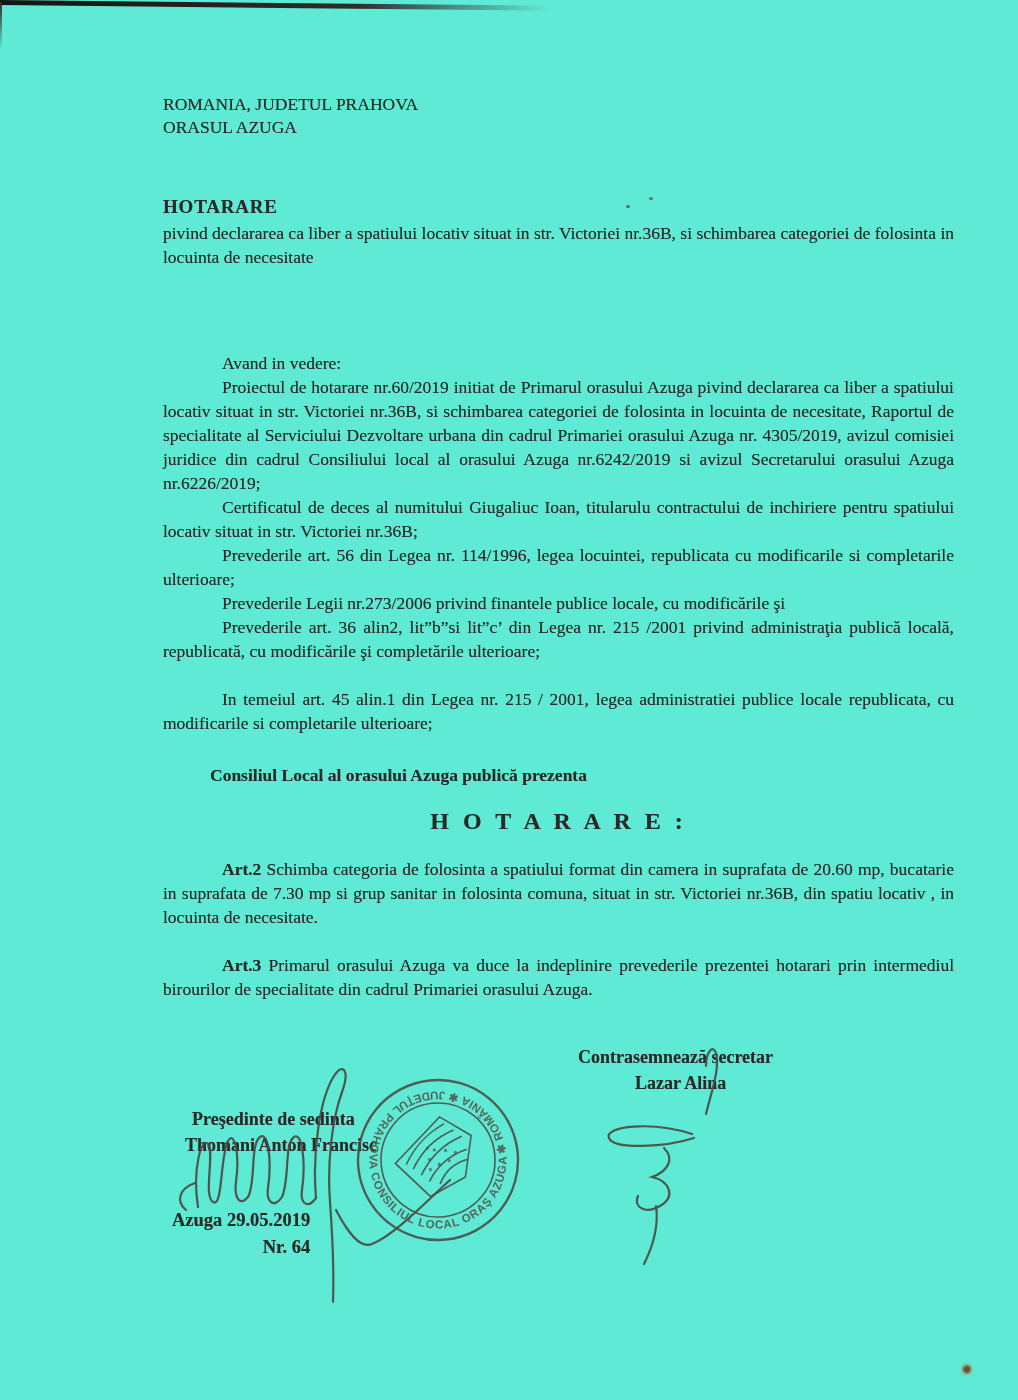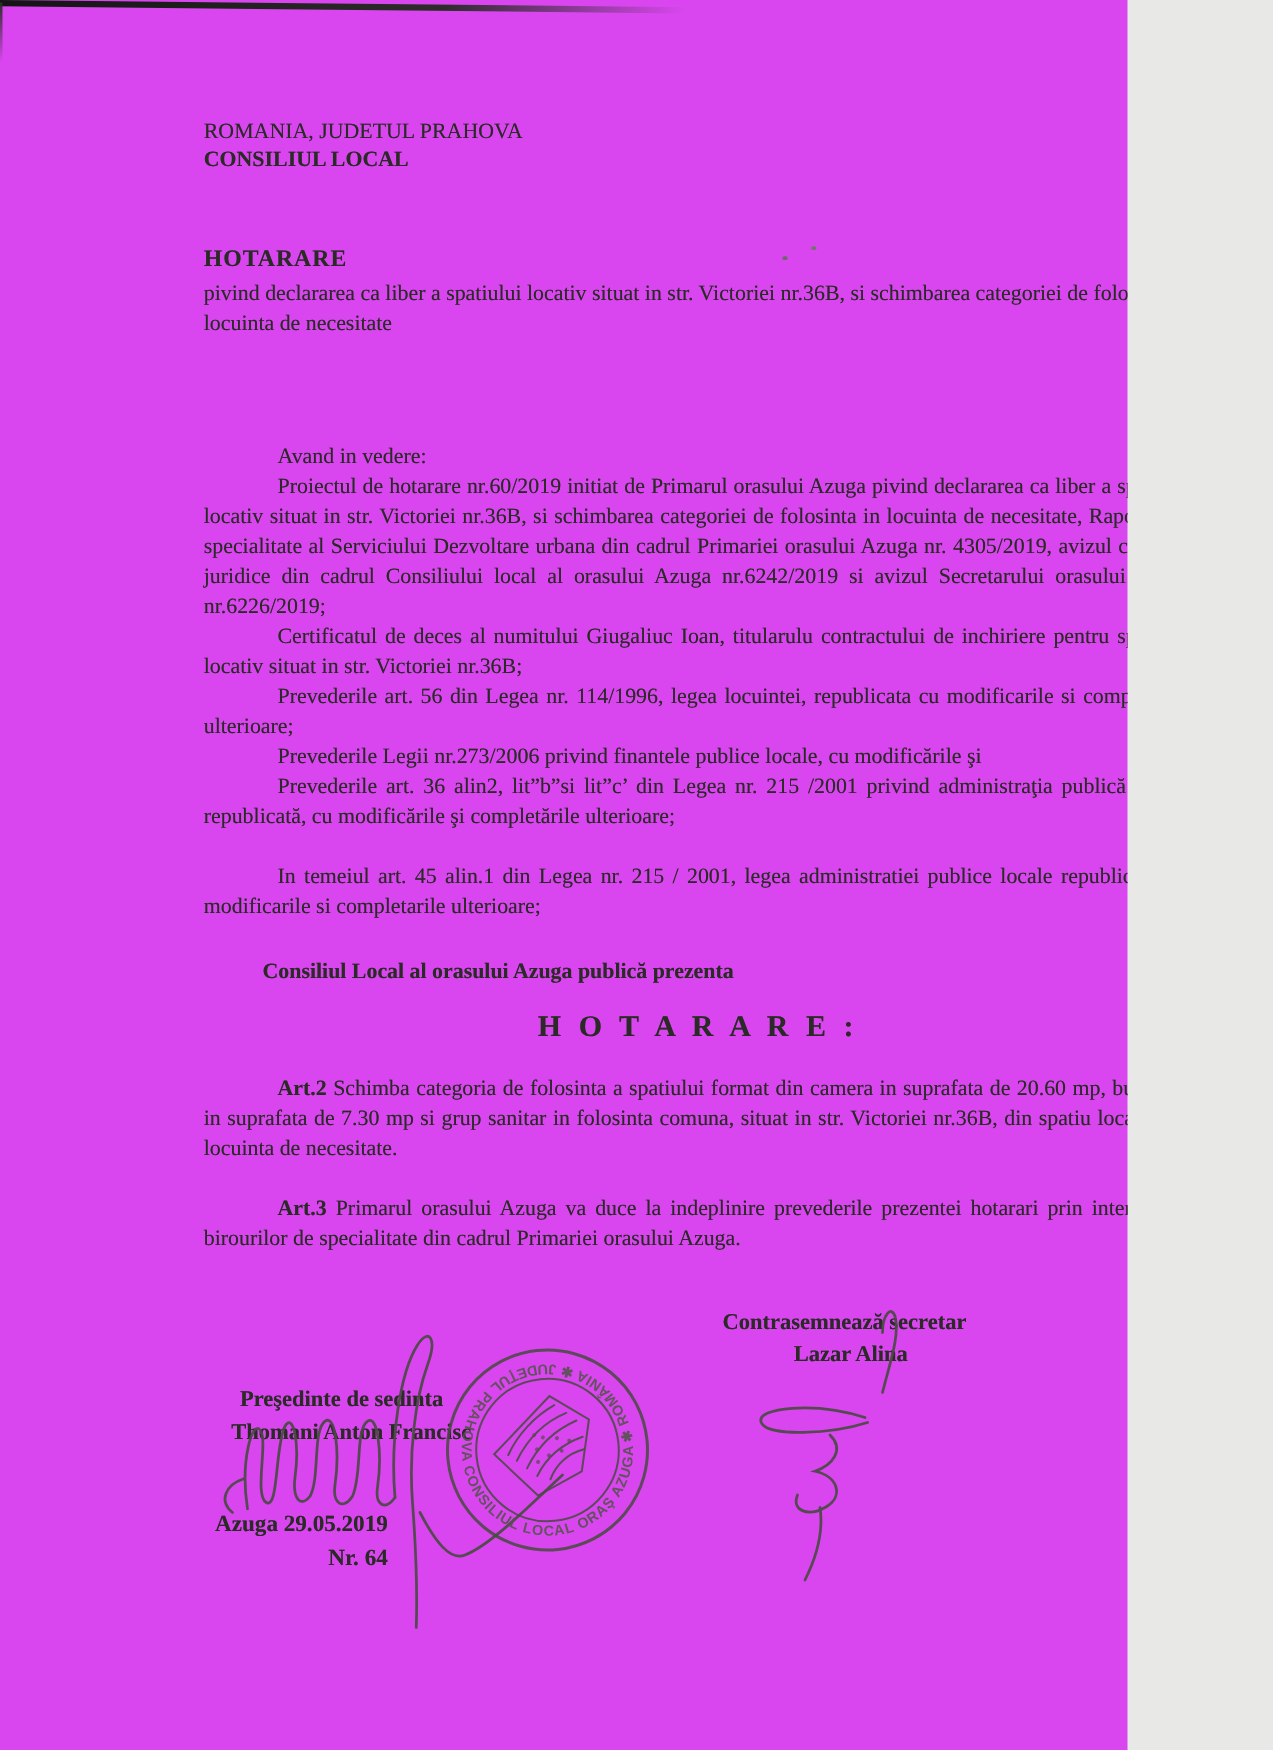--- a/index.html
+++ b/index.html
@@ -1,18 +1,18 @@
 <!DOCTYPE html>
 <html><head>
 <meta charset="utf-8">
 <style>
   html,body { margin:0; padding:0; background:#e8e8e6; }
   .page {
-    position:relative; width:902px; height:1400px;
-    background:#d946ef; overflow:hidden;
+    position:relative; width:1018px; height:1400px;
+    background:#5eead4; overflow:hidden;
     font-family:"Liberation Serif","DejaVu Serif",serif;
     color:#2a2a26;
   }
   
   .scan-top-line {
     position:absolute; left:0; top:0; width:548px; height:5px;
     background:linear-gradient(to right,#141414 0%,#2c2c2a 65%,rgba(44,44,42,0) 100%);
     transform:rotate(0.6deg); transform-origin:0 0;
   }
   .scan-left-sliver {
@@ -60,21 +60,21 @@
 
 <div class="page">
 
   <div class="scan-top-line"></div>
   <div class="scan-left-sliver"></div>
 
   <div class="content">
 
     <div class="org-header">
       <div>ROMANIA, JUDETUL PRAHOVA</div>
-      <div class="bold">CONSILIUL LOCAL</div>
+      <div>ORASUL  AZUGA</div>
     </div>
 
     <div class="title-row">
       <span class="doc-title">HOTARARE</span>
       <span class="title-specks"></span>
     </div>
 
     <p class="subtitle">pivind declararea ca liber a spatiului locativ situat in str. Victoriei nr.36B, si schimbarea categoriei de folosinta in locuinta de necesitate</p>
 
     <p class="preamble-heading">Avand in vedere:</p>

